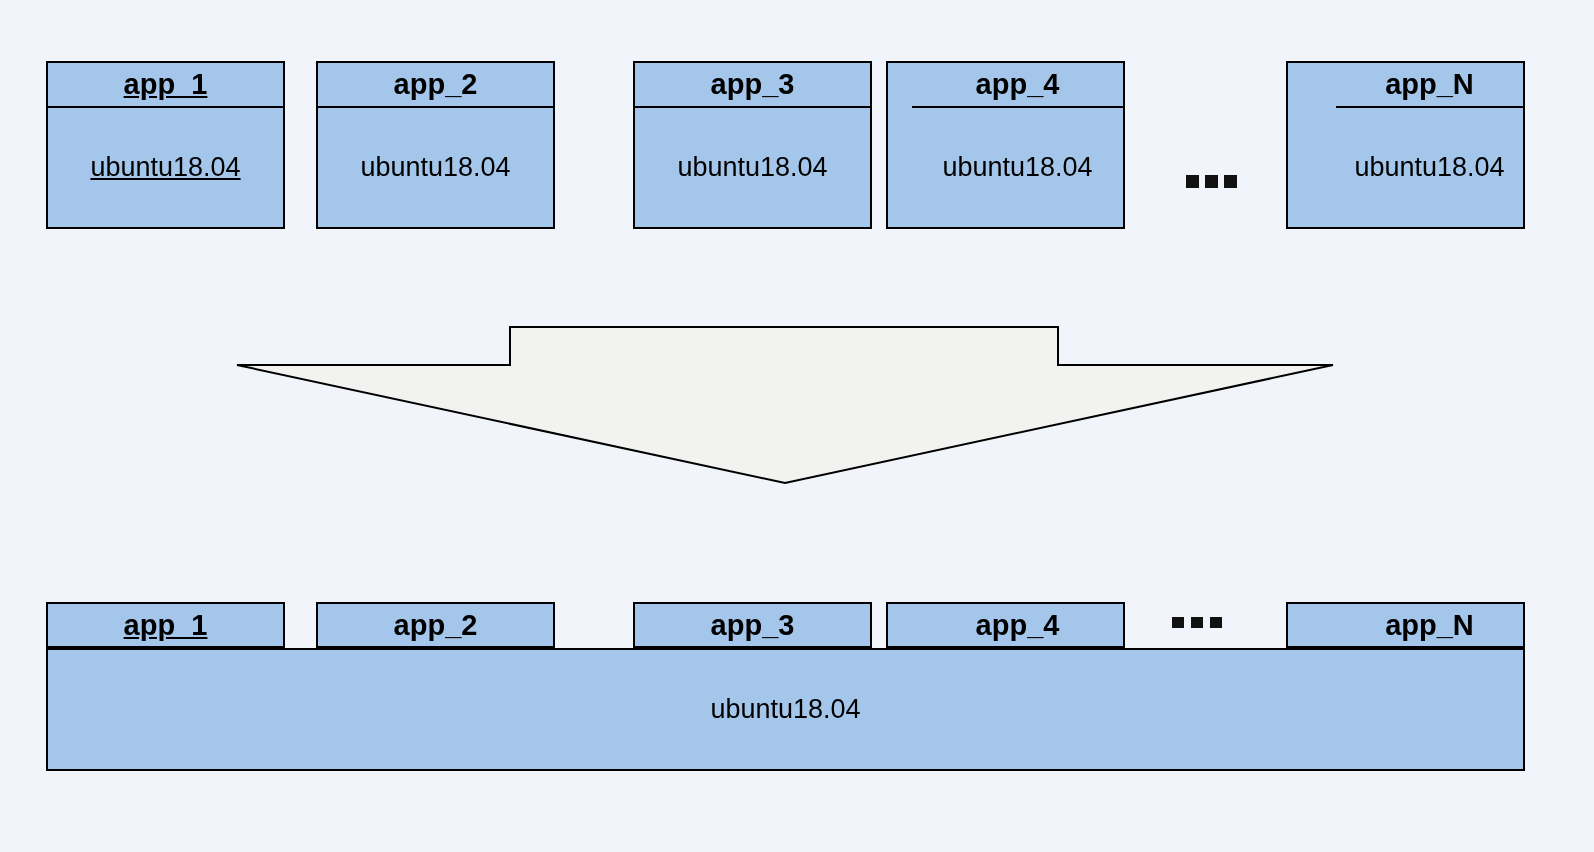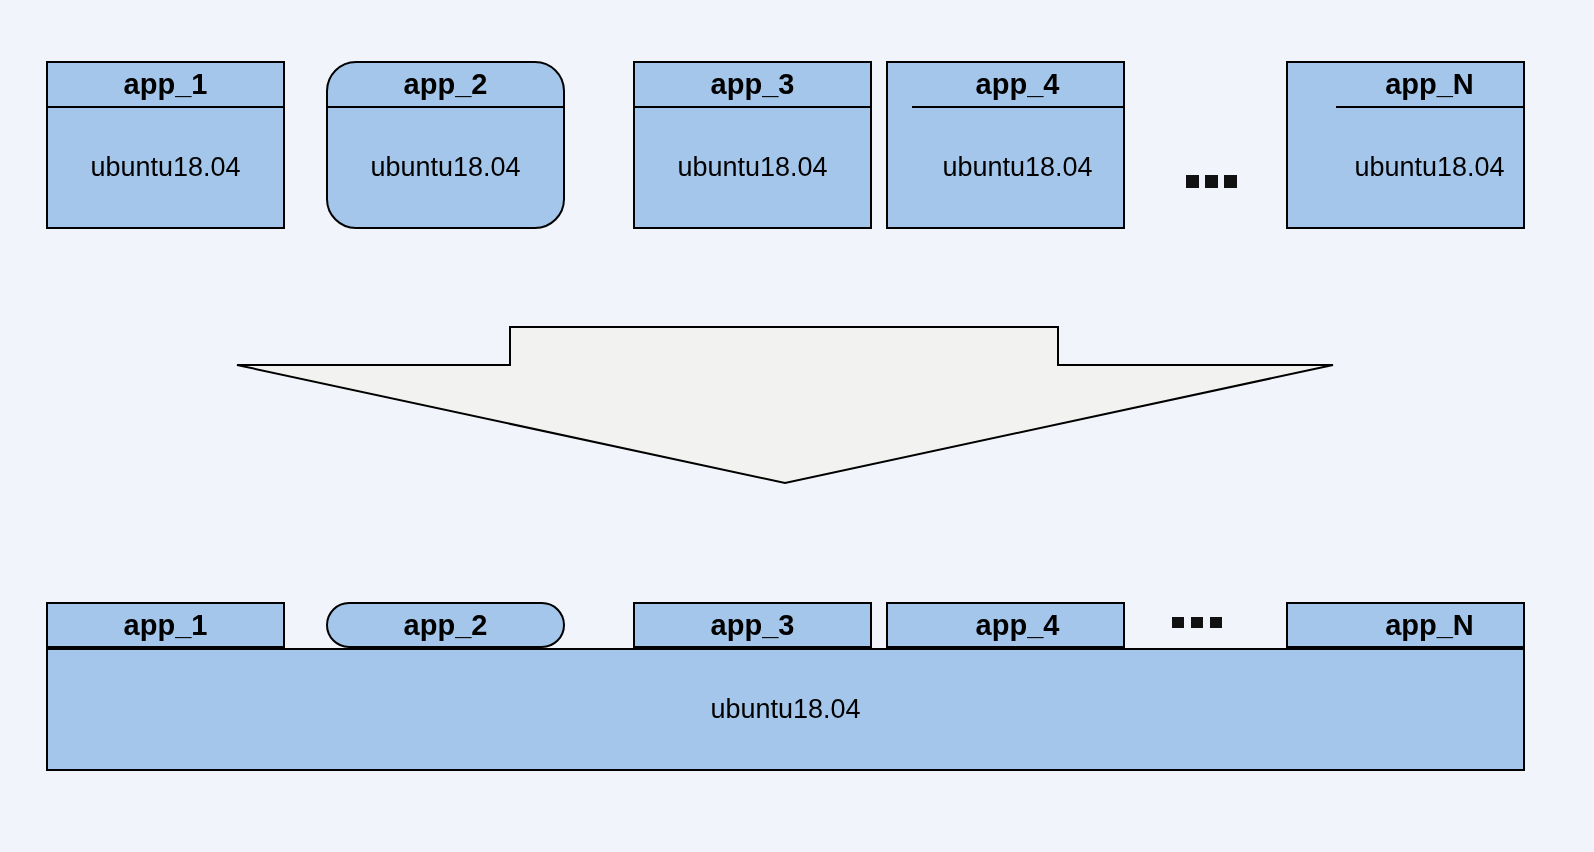--- a/index.html
+++ b/index.html
@@ -91,22 +91,22 @@
     height: 123px;
     box-sizing: border-box;
     background: var(--box-fill, #a4c6ea);
     border: 2px solid var(--box-border, #000);
     display: flex;
     align-items: center;
     justify-content: center;
     font-size: 27px;
   }
 
-  .pos-1 { left: 46px; }
-  .pos-2 { left: 326px; border-radius: 30px; }
+  .pos-1 { left: 46px; text-decoration: underline; }
+  .pos-2 { left: 316px; }
   .pos-3 { left: 633px; }
   .pos-4 { left: 886px; padding-left: 24px; }
   .pos-n { left: 1286px; padding-left: 48px; }
 </style>
 </head>
 <body>
 
 <div class="canvas">
 
   <div class="box pos-1">

